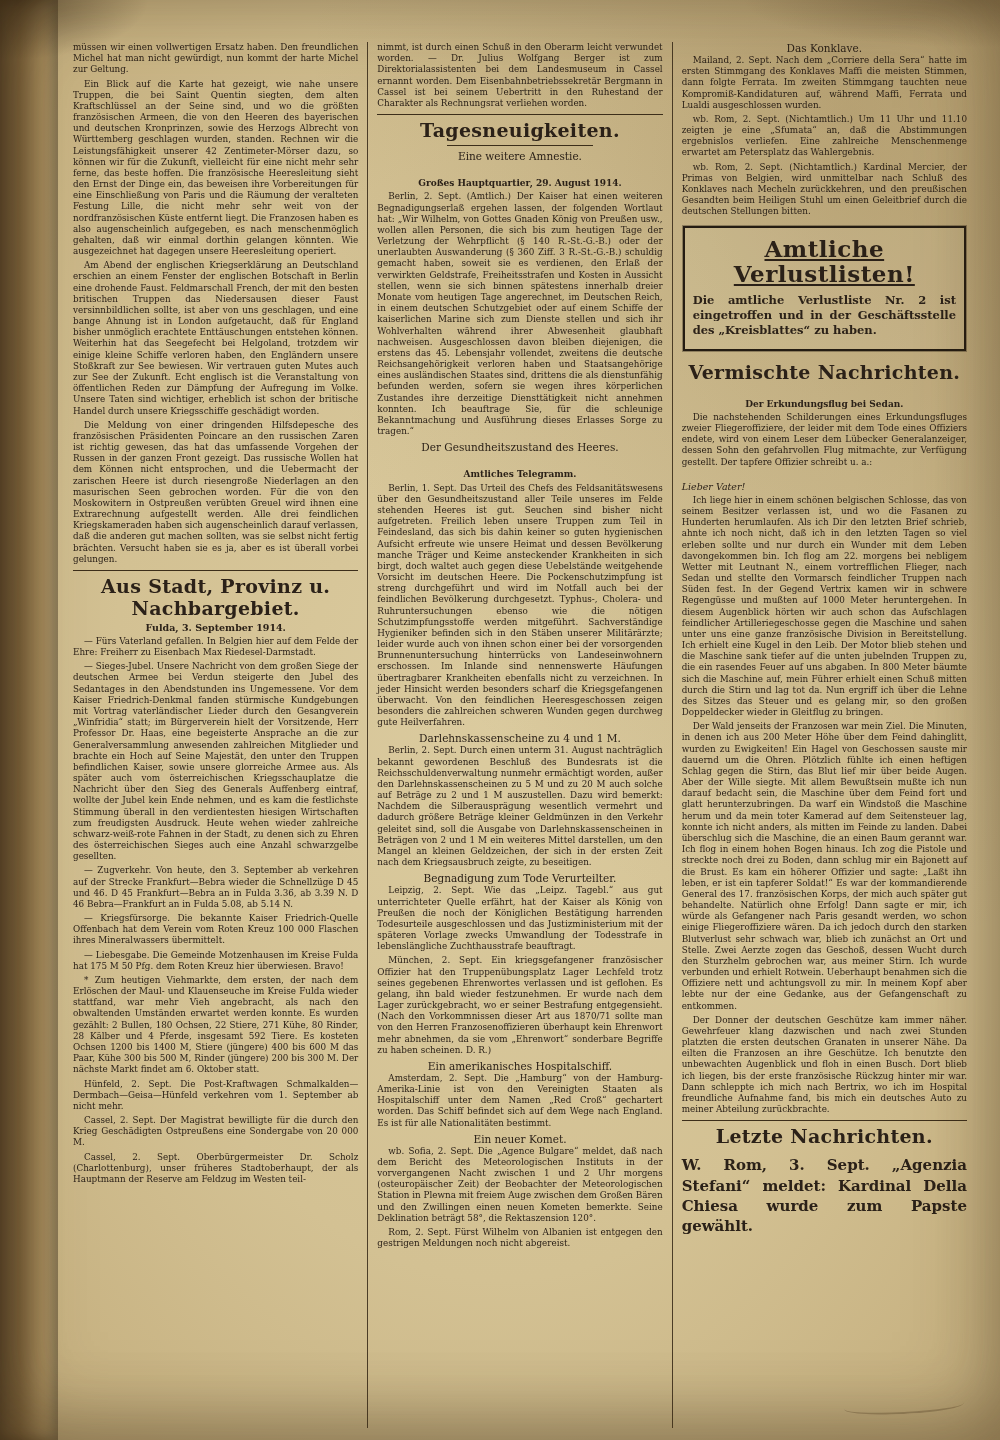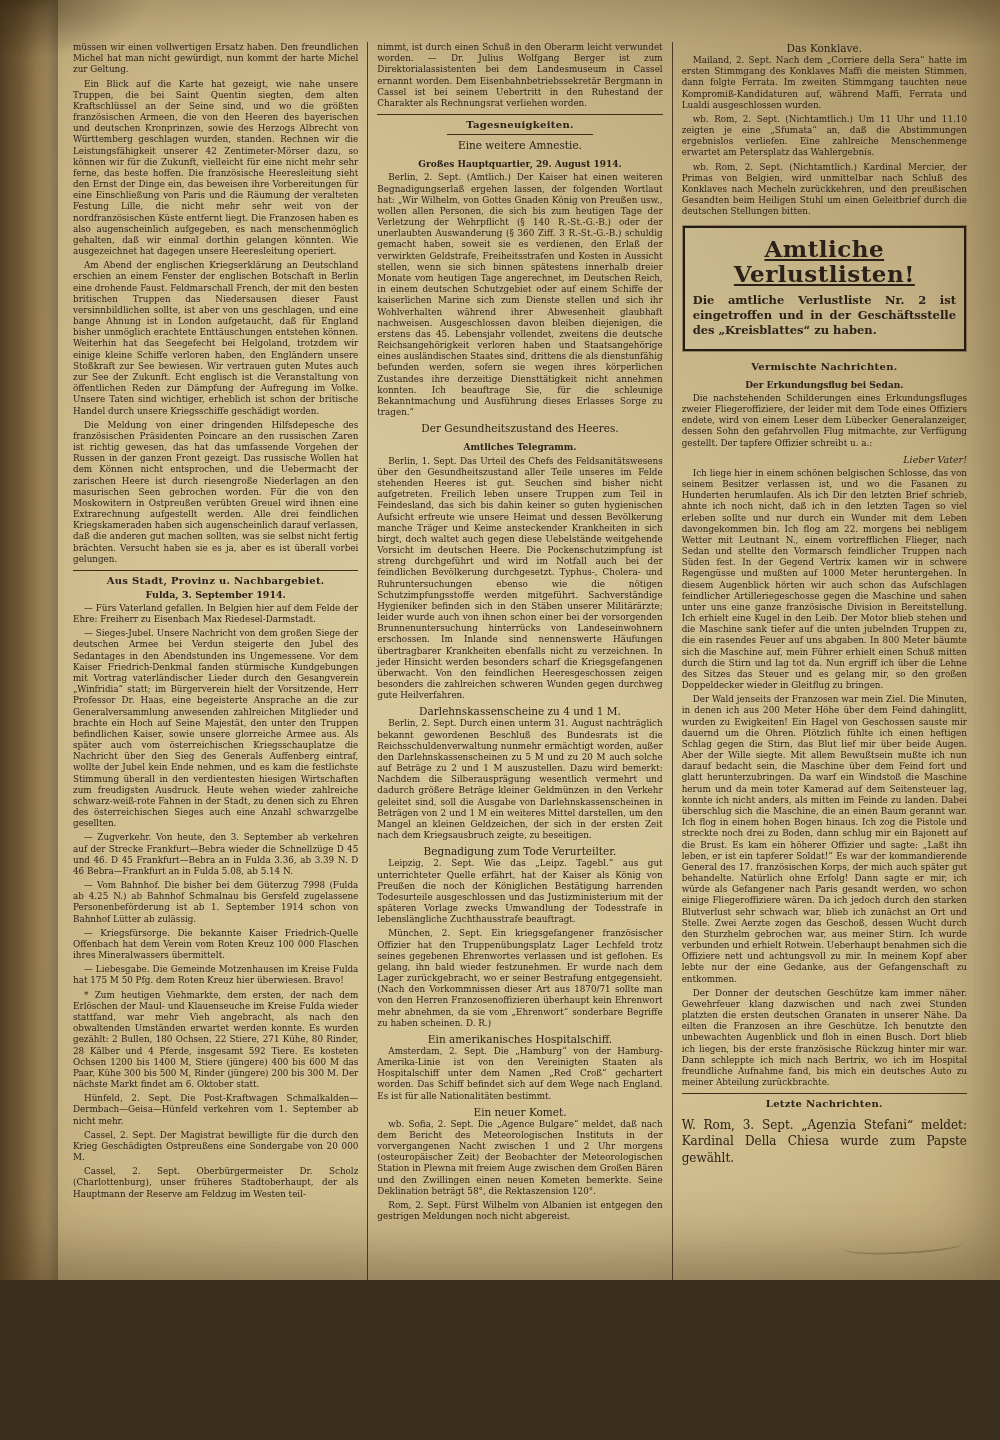--- a/index.html
+++ b/index.html
@@ -2,21 +2,21 @@
 <html><head>
 <meta charset="utf-8">
 <style>
   html,body{margin:0;padding:0;}
   body{
     width:1000px;height:1440px;overflow:hidden;
     background:#3a2d1c;
     font-family:"DejaVu Serif", serif;
   }
   .scan{
-    position:relative;width:1000px;height:1280px;overflow:hidden;
+    position:relative;width:1000px;height:1440px;overflow:hidden;
     background:
       radial-gradient(ellipse at 85% 8%, rgba(120,95,55,.25), transparent 45%),
       radial-gradient(ellipse at 50% 50%, #dbcb9f 0%, #d3c193 55%, #c3ad7c 100%);
     color:#2b2118;
   }
   .binding{
     position:absolute;left:0;top:0;width:58px;height:1440px;
     background:linear-gradient(90deg,#5f4b2e 0%, #7c633c 35%, #a98f5f 75%, rgba(169,143,95,0) 100%);
     box-shadow:inset -6px 0 14px rgba(40,28,12,.5);
   }
@@ -35,34 +35,34 @@
   }
   .col{flex:1 1 0;padding:0 9px;overflow:hidden;}
   .col + .col{border-left:1px solid rgba(52,38,20,.85);}
 
   p{margin:0 0 3px;font-size:8.8px;line-height:1.27;text-align:justify;
     text-indent:11px;color:#2b2118;}
   p.noindent{text-indent:0;}
   .hr{border-top:1px solid #3c2e1a;margin:5px 0 4px;}
   .hr-short{border-top:1px solid #3c2e1a;margin:4px 70px;}
 
-  h2.section{margin:2px 0 3px;font-size:10px;font-weight:bold;text-align:center;
+  h2.section{margin:2px 0 3px;font-size:19px;font-weight:bold;text-align:center;
     letter-spacing:.3px;}
   h3.headline{margin:4px 0 1px;font-size:10.5px;font-weight:normal;text-align:center;}
-  .subhead{margin:8px 0 2px;font-size:9px;text-align:center;text-indent:0;font-weight:bold;}
+  .subhead{margin:16px 0 2px;font-size:9px;text-align:center;text-indent:0;font-weight:bold;}
   .dateline{margin:1px 0 2px;font-size:9.5px;text-align:center;text-indent:0;font-weight:bold;}
-  .salutation{margin:5px 0 2px;font-size:9.5px;text-align:right;text-indent:0;font-style:italic;}
+  .salutation{margin:13px 0 2px;font-size:9.5px;text-align:left;text-indent:0;font-style:italic;}
 
   .loss-box{border:2px solid #241c12;box-shadow:0 0 0 1px rgba(36,28,18,.35);
     margin:9px 1px 10px;padding:9px 8px 8px;background:rgba(255,250,230,.08);}
   .loss-box h1{margin:0 0 7px;font-size:23px;line-height:1.05;font-weight:bold;
     text-align:center;letter-spacing:.5px;text-decoration:underline;}
   .loss-box p{font-size:11.5px;font-weight:bold;line-height:1.3;text-indent:0;}
 
-  .final-item{font-size:12px;font-weight:normal;line-height:1.35;margin-top:8px;}
+  .final-item{font-size:15px;font-weight:bold;line-height:1.35;margin-top:8px;}
   .bold-lead{font-weight:bold;}
 </style>
 </head>
 <body>
 
 <div class="scan">
   <div class="binding"></div>
   <div class="corner-smudge"></div>
   <div class="top-smudge"></div>
 
@@ -74,21 +74,20 @@
       <p>Am Abend der englischen Kriegserklärung an Deutschland erschien an einem Fenster der englischen Botschaft in Berlin eine drohende Faust. Feldmarschall French, der mit den besten britischen Truppen das Niedersausen dieser Faust versinnbildlichen sollte, ist aber von uns geschlagen, und eine bange Ahnung ist in London aufgetaucht, daß für England bisher unmöglich erachtete Enttäuschungen entstehen können. Weiterhin hat das Seegefecht bei Helgoland, trotzdem wir einige kleine Schiffe verloren haben, den Engländern unsere Stoßkraft zur See bewiesen. Wir vertrauen guten Mutes auch zur See der Zukunft. Echt englisch ist die Veranstaltung von öffentlichen Reden zur Dämpfung der Aufregung im Volke. Unsere Taten sind wichtiger, erheblich ist schon der britische Handel durch unsere Kriegsschiffe geschädigt worden.</p>
       <p>Die Meldung von einer dringenden Hilfsdepesche des französischen Präsidenten Poincare an den russischen Zaren ist richtig gewesen, das hat das umfassende Vorgehen der Russen in der ganzen Front gezeigt. Das russische Wollen hat dem Können nicht entsprochen, und die Uebermacht der zarischen Heere ist durch riesengroße Niederlagen an den masurischen Seen gebrochen worden. Für die von den Moskowitern in Ostpreußen verübten Greuel wird ihnen eine Extrarechnung aufgestellt werden. Alle drei feindlichen Kriegskameraden haben sich augenscheinlich darauf verlassen, daß die anderen gut machen sollten, was sie selbst nicht fertig brächten. Versucht haben sie es ja, aber es ist überall vorbei gelungen.</p>
 
       <div class="hr"></div>
       <h2 class="section">Aus Stadt, Provinz u. Nachbargebiet.</h2>
       <p class="dateline">Fulda, 3. September 1914.</p>
 
       <p>— Fürs Vaterland gefallen. In Belgien hier auf dem Felde der Ehre: Freiherr zu Eisenbach Max Riedesel-Darmstadt.</p>
       <p>— Sieges-Jubel. Unsere Nachricht von dem großen Siege der deutschen Armee bei Verdun steigerte den Jubel des Sedantages in den Abendstunden ins Ungemessene. Vor dem Kaiser Friedrich-Denkmal fanden stürmische Kundgebungen mit Vortrag vaterländischer Lieder durch den Gesangverein „Winfridia“ statt; im Bürgerverein hielt der Vorsitzende, Herr Professor Dr. Haas, eine begeisterte Ansprache an die zur Generalversammlung anwesenden zahlreichen Mitglieder und brachte ein Hoch auf Seine Majestät, den unter den Truppen befindlichen Kaiser, sowie unsere glorreiche Armee aus. Als später auch vom österreichischen Kriegsschauplatze die Nachricht über den Sieg des Generals Auffenberg eintraf, wollte der Jubel kein Ende nehmen, und es kam die festlichste Stimmung überall in den verdientesten hiesigen Wirtschaften zum freudigsten Ausdruck. Heute wehen wieder zahlreiche schwarz-weiß-rote Fahnen in der Stadt, zu denen sich zu Ehren des österreichischen Sieges auch eine Anzahl schwarzgelbe gesellten.</p>
       <p>— Zugverkehr. Von heute, den 3. September ab verkehren auf der Strecke Frankfurt—Bebra wieder die Schnellzüge D 45 und 46. D 45 Frankfurt—Bebra an in Fulda 3.36, ab 3.39 N. D 46 Bebra—Frankfurt an in Fulda 5.08, ab 5.14 N.</p>
-      <p>— Vom Bahnhof. Die bisher bei dem Güterzug 7998 (Fulda ab 4.25 N.) ab Bahnhof Schmalnau bis Gersfeld zugelassene Personenbeförderung ist ab 1. September 1914 schon von Bahnhof Lütter ab zulässig.</p>
       <p>— Kriegsfürsorge. Die bekannte Kaiser Friedrich-Quelle Offenbach hat dem Verein vom Roten Kreuz 100 000 Flaschen ihres Mineralwassers übermittelt.</p>
       <p>— Liebesgabe. Die Gemeinde Motzenhausen im Kreise Fulda hat 175 M 50 Pfg. dem Roten Kreuz hier überwiesen. Bravo!</p>
       <p>* Zum heutigen Viehmarkte, dem ersten, der nach dem Erlöschen der Maul- und Klauenseuche im Kreise Fulda wieder stattfand, war mehr Vieh angebracht, als nach den obwaltenden Umständen erwartet werden konnte. Es wurden gezählt: 2 Bullen, 180 Ochsen, 22 Stiere, 271 Kühe, 80 Rinder, 28 Kälber und 4 Pferde, insgesamt 592 Tiere. Es kosteten Ochsen 1200 bis 1400 M, Stiere (jüngere) 400 bis 600 M das Paar, Kühe 300 bis 500 M, Rinder (jüngere) 200 bis 300 M. Der nächste Markt findet am 6. Oktober statt.</p>
       <p>Hünfeld, 2. Sept. Die Post-Kraftwagen Schmalkalden—Dermbach—Geisa—Hünfeld verkehren vom 1. September ab nicht mehr.</p>
       <p>Cassel, 2. Sept. Der Magistrat bewilligte für die durch den Krieg Geschädigten Ostpreußens eine Sondergabe von 20 000 M.</p>
       <p>Cassel, 2. Sept. Oberbürgermeister Dr. Scholz (Charlottenburg), unser früheres Stadtoberhaupt, der als Hauptmann der Reserve am Feldzug im Westen teil-</p>
     </div>
 
     <div class="col">
       <p class="noindent">nimmt, ist durch einen Schuß in den Oberarm leicht verwundet worden. — Dr. Julius Wolfgang Berger ist zum Direktorialassistenten bei dem Landesmuseum in Cassel ernannt worden. Dem Eisenbahnbetriebssekretär Bergmann in Cassel ist bei seinem Uebertritt in den Ruhestand der Charakter als Rechnungsrat verliehen worden.</p>

